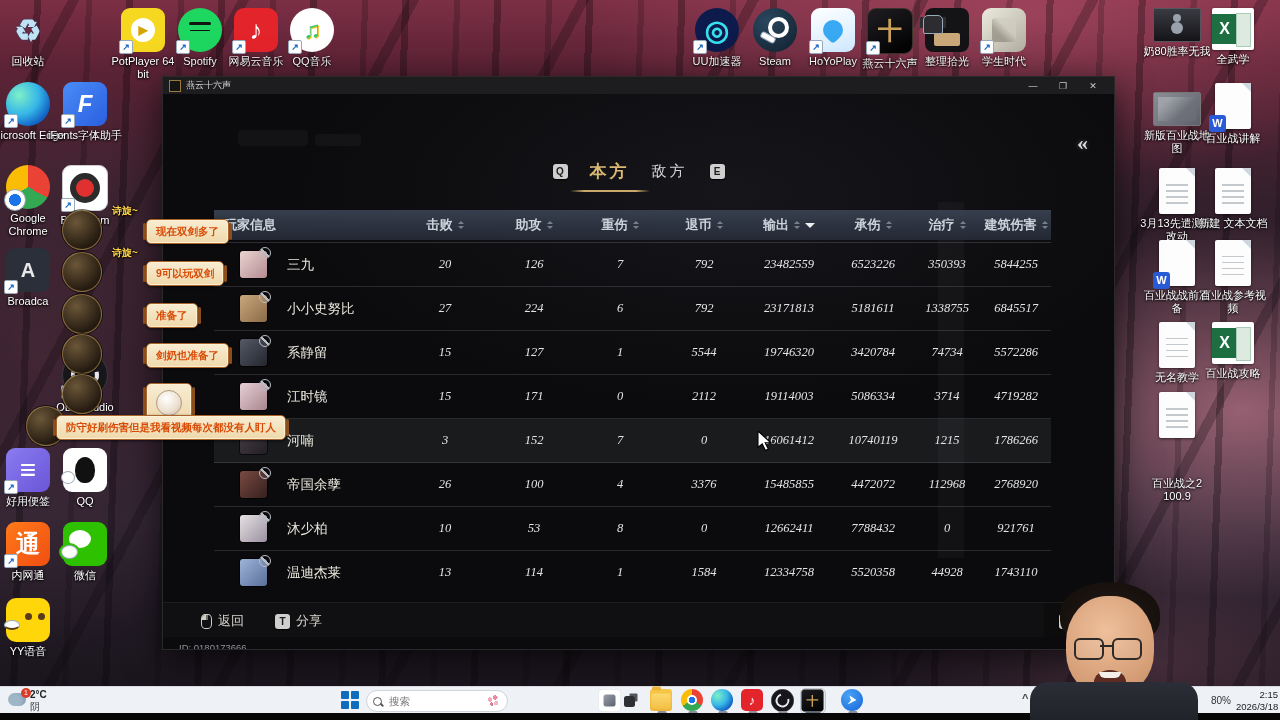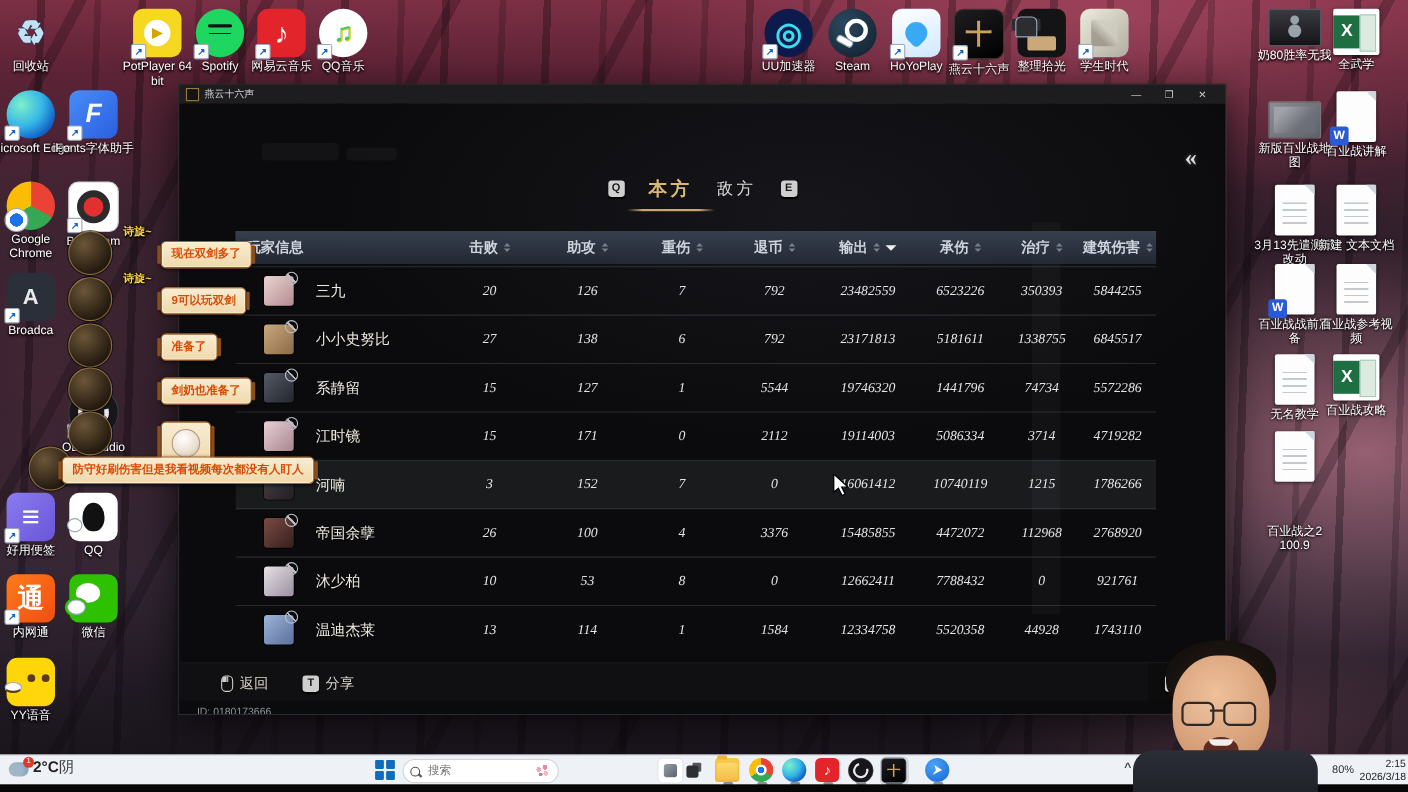--- a/index.html
+++ b/index.html
@@ -138,21 +138,21 @@
   .mouseic::before{content:"";position:absolute;left:50%;top:0;width:1px;height:5px;background:#d0cdc4;transform:translateX(-50%);}
   .mouseic::after{content:"";position:absolute;left:0;top:0;width:4px;height:5px;background:#d0cdc4;border-radius:3px 0 0 0;}
   .joinbg{position:absolute;right:0;top:0;bottom:0;width:70px;background:rgba(8,8,8,.5);}
   .sid{position:absolute;left:16px;top:548px;font-size:9.5px;color:#8e9399;font-family:"Liberation Sans",sans-serif;}
   
   #tbar{position:absolute;left:0;top:686px;width:1280px;height:27px;background:#eef1f6;border-top:1px solid #d8dbe2;z-index:40;}
   .weather{position:absolute;left:8px;top:2px;display:flex;align-items:flex-start;gap:4px;}
   .wicon{width:18px;height:13px;margin-top:4px;background:radial-gradient(circle at 35% 60%,#9fb6c9 40%,#7e98ad);border-radius:7px;position:relative;}
   .wicon .badge{position:absolute;right:-5px;top:-5px;width:10px;height:10px;background:#d83b2a;color:#fff;border-radius:50%;
     font-size:7px;line-height:10px;text-align:center;font-style:normal;}
-  .wtxt{display:flex;flex-direction:row;font-size:14px;color:#222;line-height:1.2;}
+  .wtxt{display:flex;flex-direction:column;font-size:10px;color:#222;line-height:1.2;}
   .wtxt em{font-style:normal;color:#444;}
   .start{position:absolute;left:341px;top:4px;width:19px;height:19px;display:grid;grid-template-columns:8px 8px;grid-template-rows:8px 8px;gap:2px;}
   .start b{background:#0f6cbd;border-radius:1px;}
   .searchpill{position:absolute;left:366px;top:3px;width:128px;height:20px;background:#fff;border:1px solid #cfd4da;border-radius:11px;
     display:flex;align-items:center;padding:0 6px;gap:5px;}
   .mag{width:7px;height:7px;border:1.5px solid #555;border-radius:50%;position:relative;flex:none;}
   .mag::after{content:"";position:absolute;width:4px;height:1.5px;background:#555;transform:rotate(45deg);right:-3px;bottom:-1px;}
   .searchpill input{border:0;outline:0;flex:1;font-size:10.5px;color:#333;background:transparent;min-width:0;font-family:"Liberation Sans",sans-serif;}
   .blossom{width:16px;height:14px;flex:none;background:
     radial-gradient(4px 4px at 30% 40%, #f2a7bb 55%, transparent 56%),
@@ -431,41 +431,41 @@
           <div class="num">5844255</div>
         </div>
         <div class="trow grid9">
           <div class="pcell">
             <span class="pav" style="background: linear-gradient(135deg, rgb(202, 168, 124), rgb(138, 106, 72));">
               <i></i>
             </span>
             <span class="pname">小小史努比</span>
           </div>
           <div class="num">27</div>
-          <div class="num">138</div>
+          <div class="num">224</div>
           <div class="num">6</div>
           <div class="num">792</div>
           <div class="num">23171813</div>
           <div class="num">5181611</div>
           <div class="num">1338755</div>
           <div class="num">6845517</div>
         </div>
         <div class="trow grid9">
           <div class="pcell">
             <span class="pav" style="background: linear-gradient(135deg, rgb(85, 90, 102), rgb(35, 38, 46));">
               <i></i>
             </span>
             <span class="pname">系静留</span>
           </div>
           <div class="num">15</div>
           <div class="num">127</div>
           <div class="num">1</div>
           <div class="num">5544</div>
           <div class="num">19746320</div>
-          <div class="num">1441796</div>
+          <div class="num">3420784</div>
           <div class="num">74734</div>
           <div class="num">5572286</div>
         </div>
         <div class="trow grid9">
           <div class="pcell">
             <span class="pav" style="background: linear-gradient(135deg, rgb(232, 207, 214), rgb(168, 134, 143));">
               <i></i>
             </span>
             <span class="pname">江时镜</span>
           </div>

